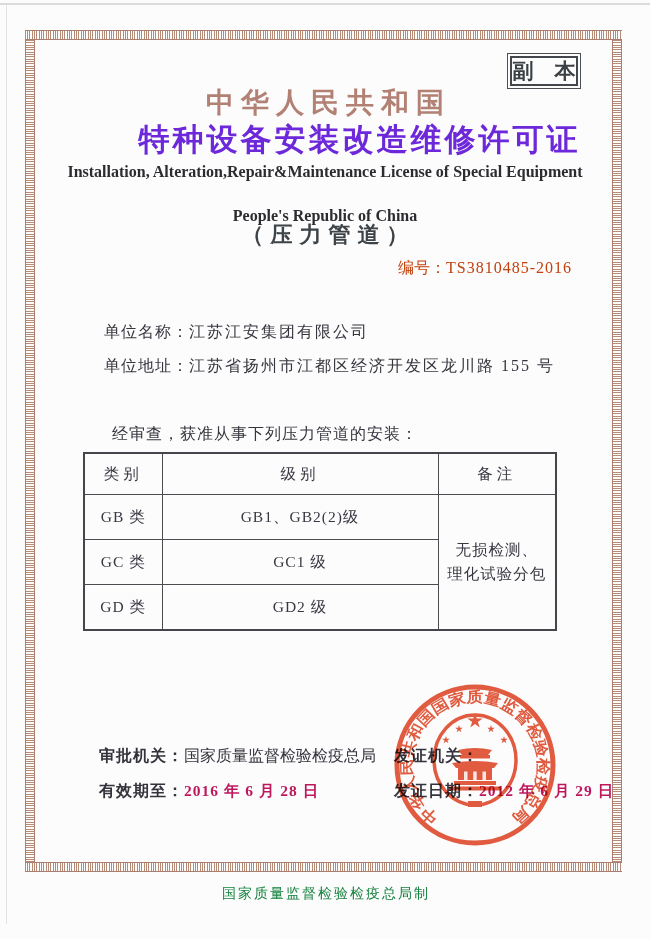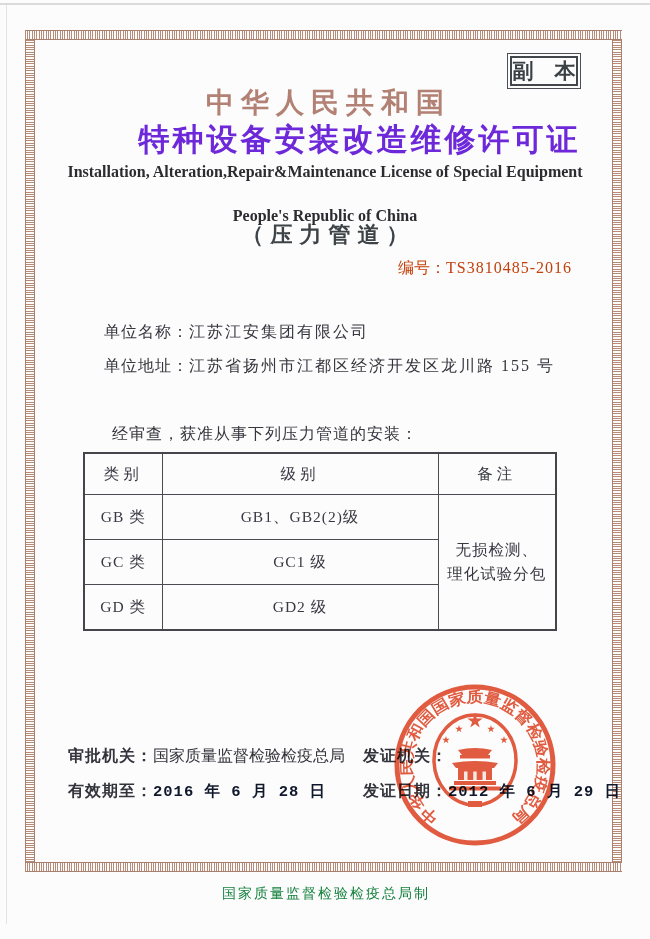--- a/index.html
+++ b/index.html
@@ -79,28 +79,28 @@
   }
   table.scope{border:2px solid #45454c;}
   .col-cat{width:78px;}
   .col-lvl{width:276px;}
   .col-rmk{width:118px;}
   tr.hdr th{height:40px;letter-spacing:4px;}
   tr.body td{height:44px;letter-spacing:1px;}
   td.remark{text-align:left;padding-left:11px;line-height:1.55;letter-spacing:1px;}
 
   .foot-item{position:absolute;font-size:16px;color:#33333b;white-space:nowrap;}
-  .foot-item .lbl{font-weight:600;letter-spacing:1px;}
+  .foot-item .lbl{font-weight:600;letter-spacing:1px;margin-left:31px;}
   .f-approval{left:68px;top:746px;}
   .f-issuer{left:363px;top:746px;}
   .f-validity{left:68px;top:781px;}
   .f-issuedate{left:363px;top:781px;}
   .date-val{
-    font-family:Liberation Mono, monospace;
-    font-weight:600;color:#0f172a;letter-spacing:1px;font-size:15.5px;
+    font-family:Liberation Serif, serif;
+    font-weight:600;color:#be185d;letter-spacing:1px;font-size:15.5px;
   }
 
   .seal-svg{
     position:absolute;left:370px;top:660px;width:210px;height:210px;
     mix-blend-mode:multiply;opacity:.93;
   }
 
   .made-by{
     position:absolute;left:0;top:885px;width:100%;text-align:center;
     font-size:14px;color:#15803d;letter-spacing:2px;text-indent:2px;

